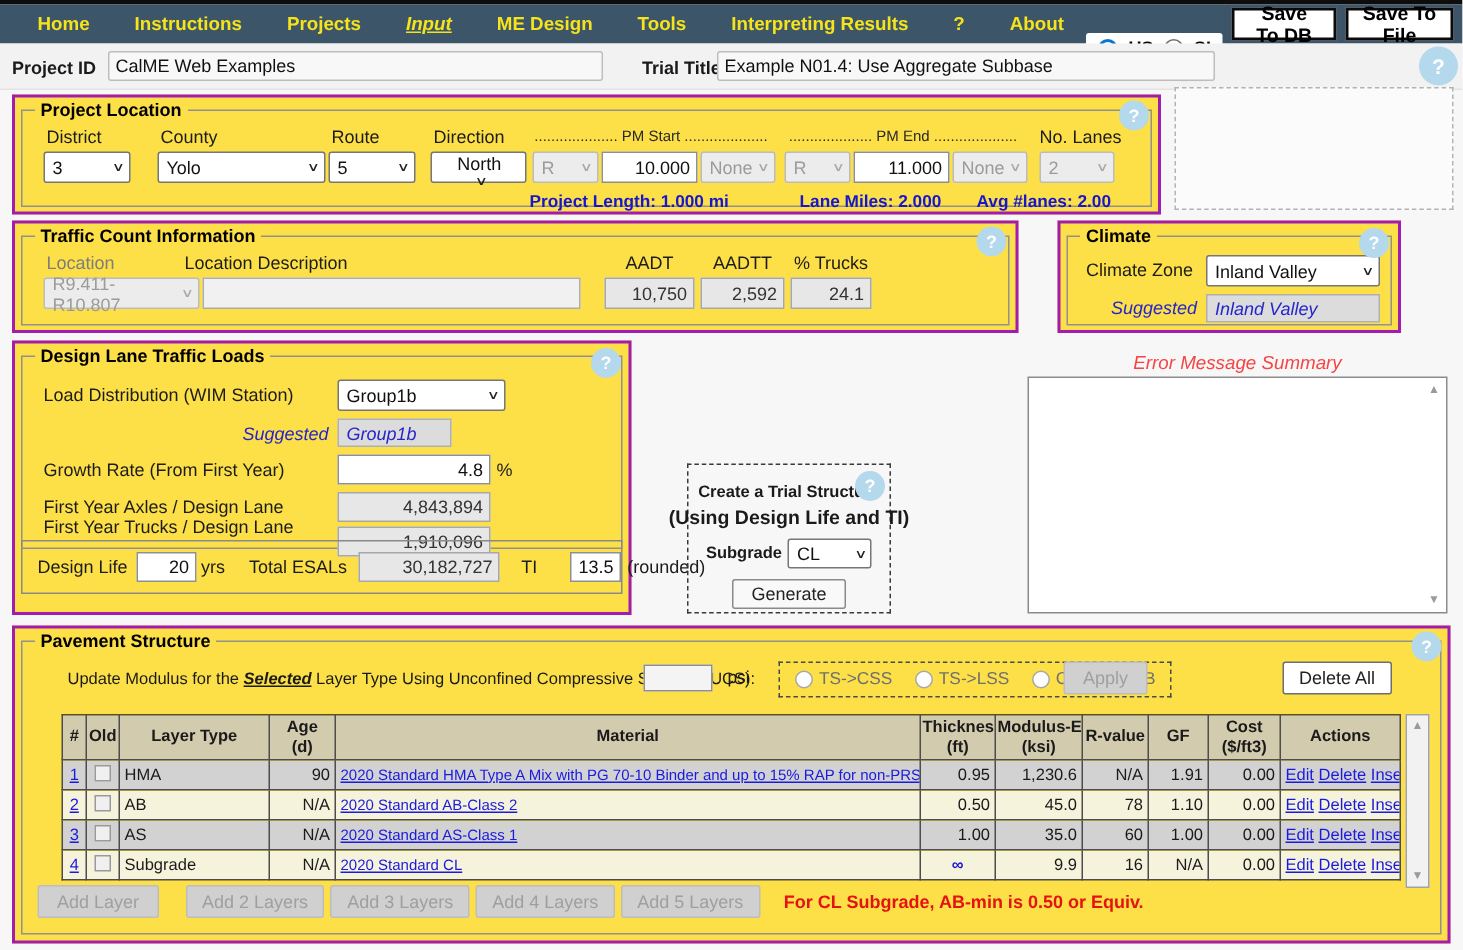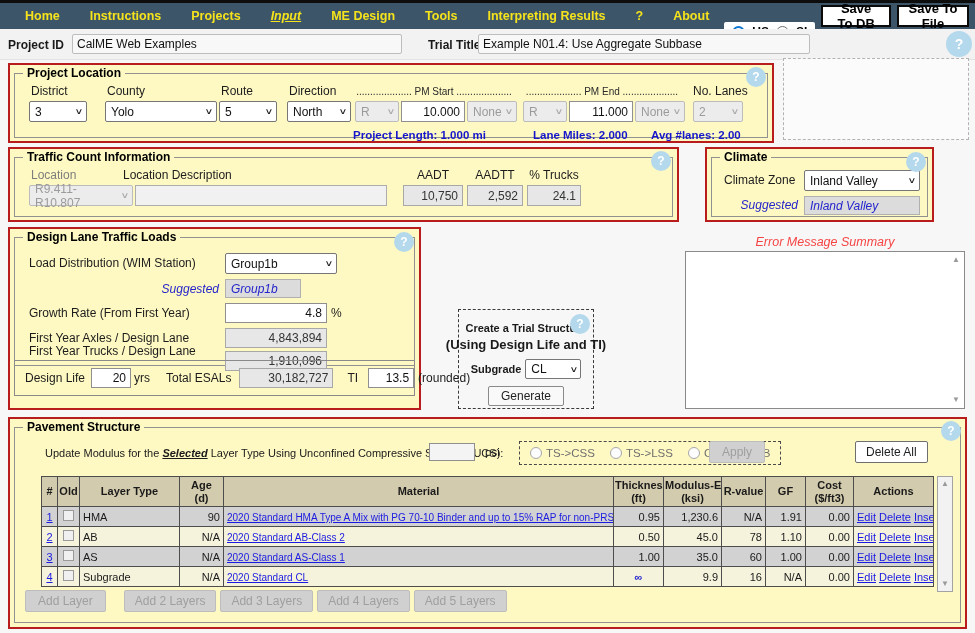--- a/index.html
+++ b/index.html
@@ -31,21 +31,21 @@
   .tb.num { text-align:right; }
   .tb.ro { background:#e7e7e7; color:#333; border-color:#a8a8a8; }
   .sugbox { background:#dcdcdc; border:1px solid #b0b0b0; color:#2525cc; font-style:italic; font-size:12px;
             display:flex; align-items:center; padding:0 5px; height:19px; }
   .select { background:#fff; border:1px solid #767676; border-radius:2px; height:21px; display:flex; align-items:center;
             justify-content:space-between; padding:0 4px 0 5px; font-size:12px; cursor:pointer; color:#111; }
   .select .chev { font-size:8px; color:#222; margin-left:3px; transform:scaleX(1.5); }
   .select.dis { background:#ececec; color:#9b9b9b; border-color:#bcbcbc; cursor:default; }
   .select.dis .chev { color:#a8a8a8; }
 
-  .panel { background:#fef9c3; border:2px solid #b91c1c;padding-left:34px; }
+  .panel { background:#fde047; border:2px solid #a21caf;padding-left:34px; }
   fieldset.grp { position:absolute; border:1px solid #919191; margin:0; padding:0; background:transparent; }
   fieldset.grp legend { font-weight:bold; font-size:12px; margin-left:8px; padding:0 4px; color:#000; }
   .lbl { font-size:12px; color:#1c1c1c; white-space:nowrap; }
   .lbl.dim { color:#7d7d7d; }
   .lbl.ctr { text-align:center; }
   .pmlbl { font-size:10px; color:#2a2a2a; text-align:center; white-space:nowrap; overflow:hidden; }
   .blue { color:#1616cc; font-weight:bold; font-size:11.5px; white-space:nowrap; }
   .sugg-lbl { color:#2525cc; font-style:italic; font-size:12px; }
   .help { background:#b4d8ec; color:#fff; font-weight:bold; border-radius:50%; display:flex; align-items:center;
           justify-content:center; width:20px; height:20px; font-size:12px; cursor:pointer; }
@@ -128,21 +128,21 @@
       <span class="chev">∨</span>
     </div>
     <div class="select abs" style="left:90px;top:21px;width:112px;">
       <span>Yolo</span>
       <span class="chev">∨</span>
     </div>
     <div class="select abs" style="left:204px;top:21px;width:58px;">
       <span>5</span>
       <span class="chev">∨</span>
     </div>
-    <div class="select abs" style="left:272px;top:21px;width:64px;">
+    <div class="select abs" style="left:272px;top:21px;width:64px;flex-direction:column;">
       <span>North</span>
       <span class="chev">∨</span>
     </div>
     <div class="select dis abs" style="left:340px;top:21px;width:44px;">
       <span>R</span>
       <span class="chev">∨</span>
     </div>
     <input class="tb num abs" style="left: 386px; top: 21px; width: 64px; height: 21px;" value="10.000">
     <div class="select dis abs" style="left:452px;top:21px;width:50px;">
       <span>None</span>
@@ -226,21 +226,21 @@
   </fieldset>
   <div class="help abs" style="right:5px;top:3px;">?</div>
 
   <div class="abs" style="left:4px;right:4px;bottom:12px;height:36px;border:1px solid #8a8a8a;display:flex;align-items:center;padding-left:10px;">
     <span class="lbl">Design Life</span>
     <input class="tb num" style="width: 40px; margin-left: 6px;" value="20">
     <span class="lbl" style="margin-left:3px;">yrs</span>
     <span class="lbl" style="margin-left:16px;">Total ESALs</span>
     <input class="tb num ro" style="width: 94px; margin-left: 8px;" readonly="" value="30,182,727">
     <span class="lbl" style="margin-left:14px;">TI</span>
-    <input class="tb num" style="width: 46px; margin-left: 10px;" value="13.5">
+    <input class="tb num" style="width: 34px; margin-left: 22px;" value="13.5">
     <span class="lbl" style="margin-left:4px;">(rounded)</span>
   </div>
 </div>
 
 <div id="trial-box" class="abs" style="left:458px;top:309px;width:136px;height:100px;">
   <div class="help abs" style="right:3px;top:4px;">?</div>
   <div style="font-weight:bold;font-size:11px;margin-top:12px;white-space:nowrap;">Create a Trial Structure</div>
   <div style="font-weight:bold;font-size:13px;margin-top:3px;white-space:nowrap;">(Using Design Life and TI)</div>
   <div style="display:flex;align-items:center;margin-top:7px;gap:4px;">
     <span style="font-weight:bold;font-size:11px;">Subgrade</span>
@@ -400,16 +400,17 @@
       <span class="scroll-arrow">▲</span>
       <span class="scroll-arrow">▼</span>
     </div>
 
     <div class="abs" style="left:10px;bottom:10px;display:flex;align-items:center;gap:4px;">
       <button class="btn dis" style="margin-right:14px;padding:3px 12px;">Add Layer</button>
       <button class="btn dis" style="padding:3px 10px;">Add 2 Layers</button>
       <button class="btn dis" style="padding:3px 10px;">Add 3 Layers</button>
       <button class="btn dis" style="padding:3px 10px;">Add 4 Layers</button>
       <button class="btn dis" style="padding:3px 10px;">Add 5 Layers</button>
+      <span class="rednote" style="margin-left:12px;">For CL Subgrade, AB-min is 0.50 or Equiv.</span>
     </div>
   </fieldset>
   <div class="help abs" style="right:4px;top:2px;">?</div>
 </div>
 
 </body></html>

